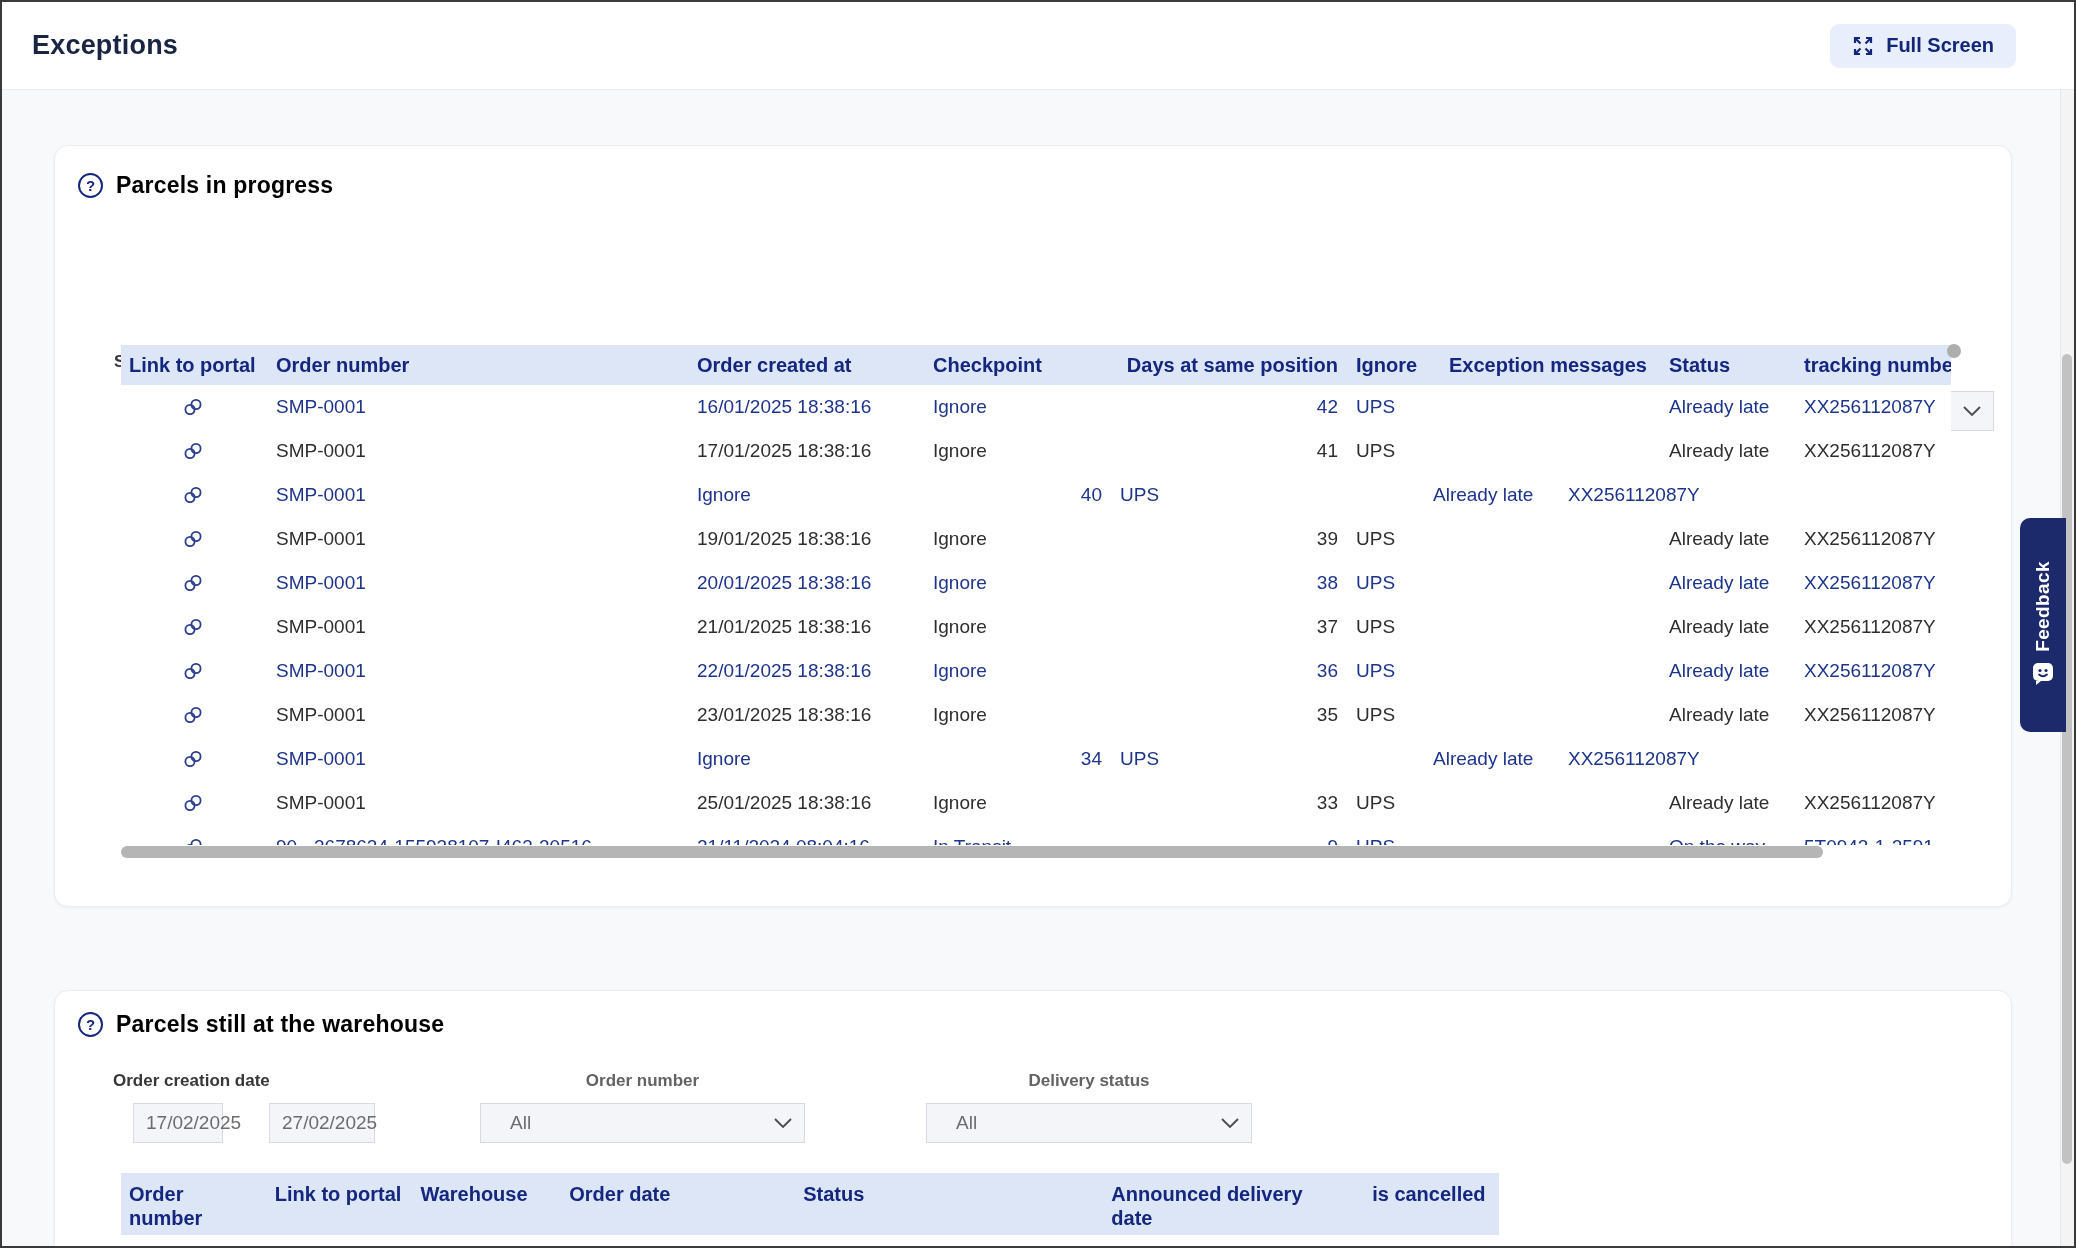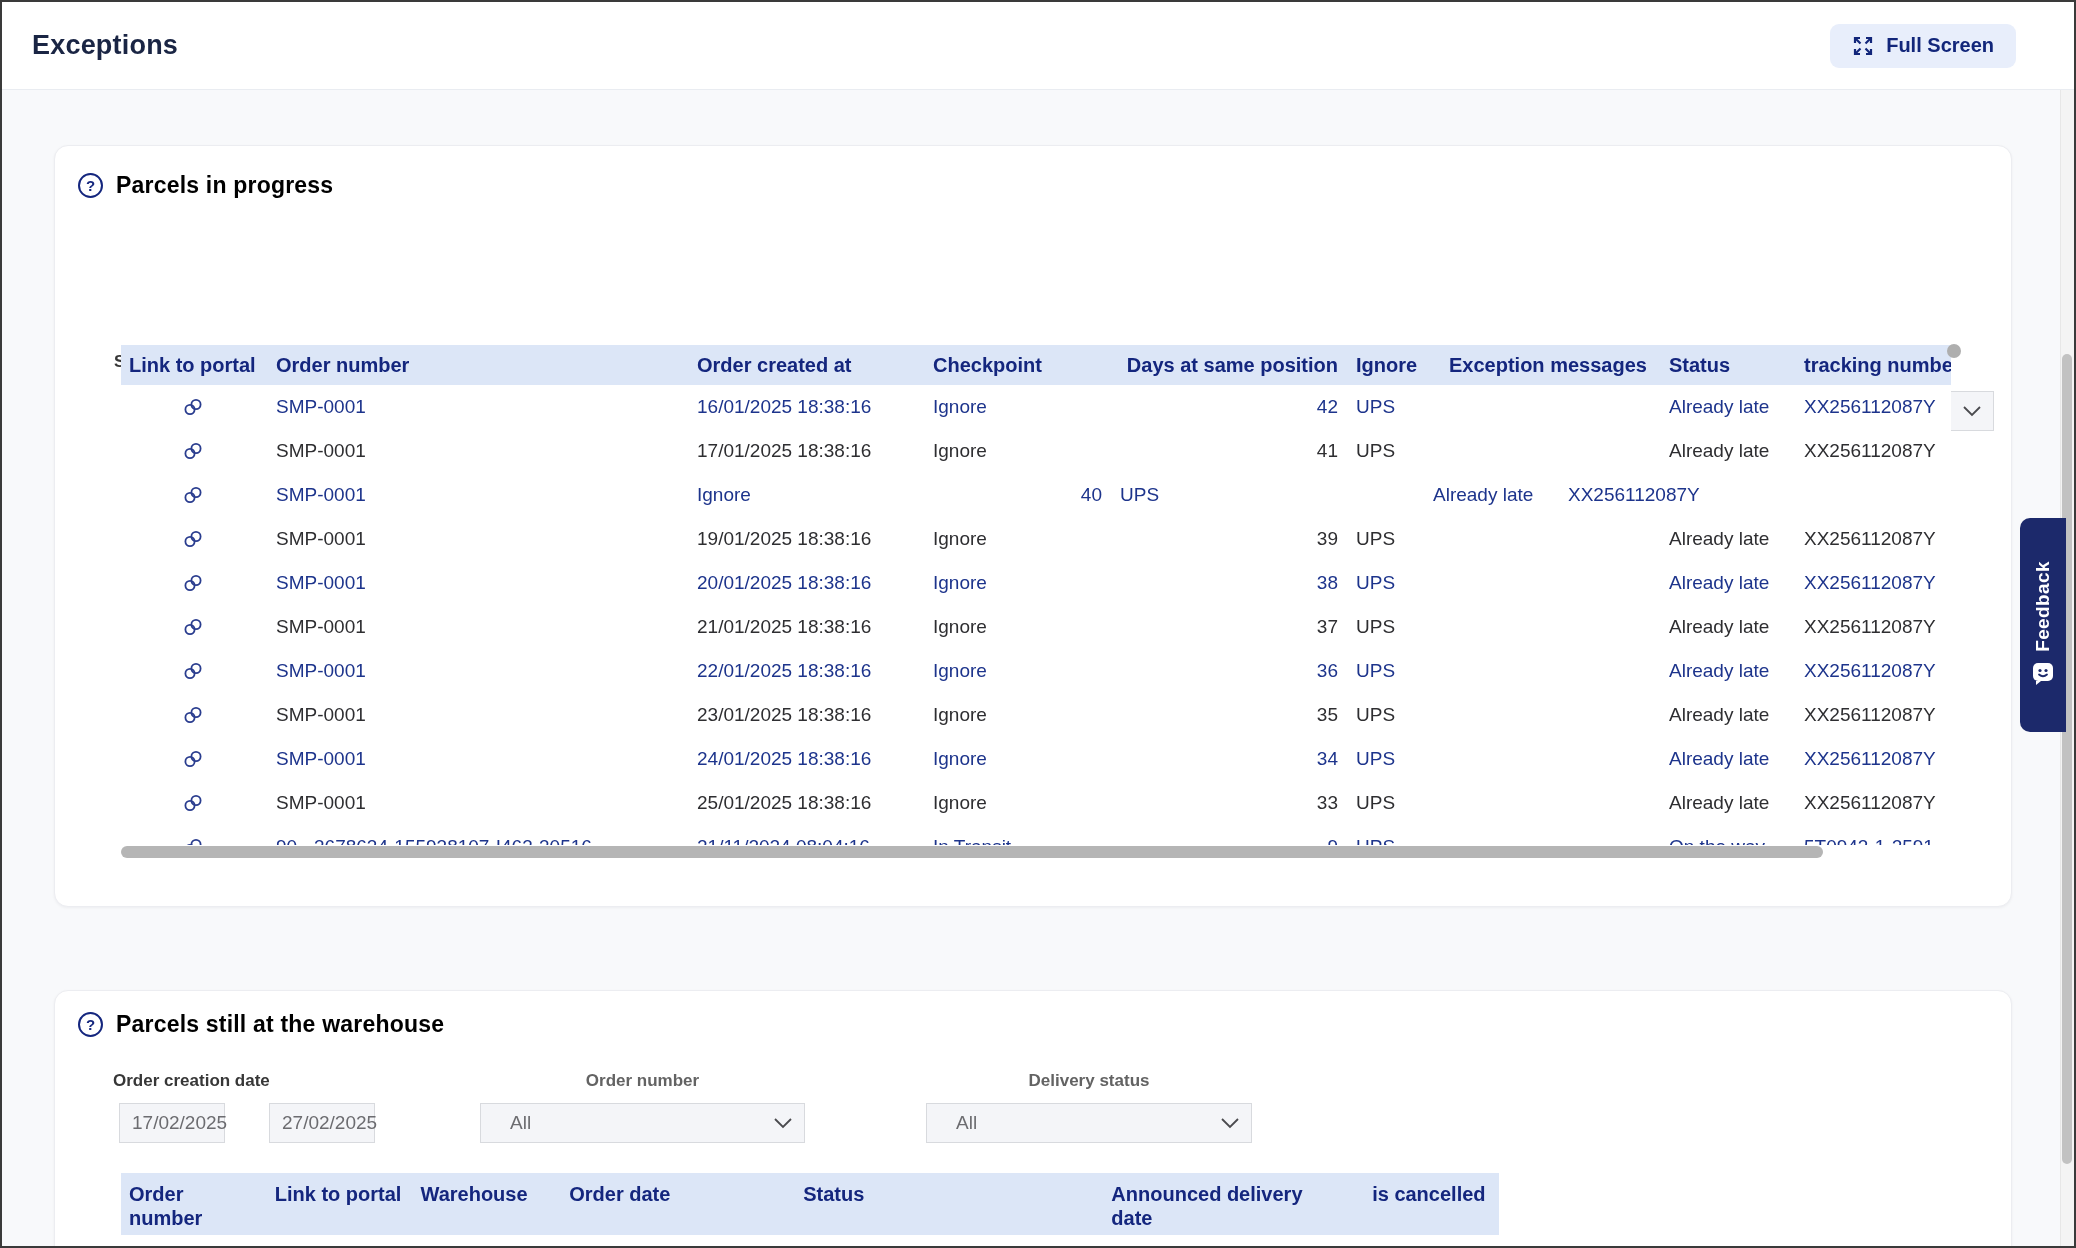--- a/index.html
+++ b/index.html
@@ -318,21 +318,20 @@
           <div class="trow blue">
             <div class="td c0">
               <span class="linkicon">
                 <svg width="24" height="24" viewBox="0 0 24 24" fill="none" stroke="#2a3d8f" stroke-width="1.8">
                   <circle cx="9" cy="14.5" r="4.6"></circle>
                   <circle cx="15" cy="9.5" r="4.6"></circle>
                 </svg>
               </span>
             </div>
             <div class="td c1">SMP-0001</div>
-            <div class="td c2">24/01/2025 18:38:16</div>
             <div class="td c3">Ignore</div>
             <div class="td c4">34</div>
             <div class="td c5">UPS</div>
             <div class="td c6"></div>
             <div class="td c7">Already late</div>
             <div class="td c8">XX256112087Y</div>
           </div>
 
           <div class="trow dark">
             <div class="td c0">
@@ -381,21 +380,21 @@
   <div class="card card2">
     <div class="panel-head" style="left:23px; top:20px;">
       <span class="q-icon">?</span>
       <span class="panel-title">Parcels still at the warehouse</span>
     </div>
 
     <div class="flabel dark" style="left:58px; width:240px;">Order creation date</div>
     <div class="flabel" style="left:425px; width:325px;">Order number</div>
     <div class="flabel" style="left:871px; width:326px;">Delivery status</div>
 
-    <div class="fctrl" style="left:64px; width:106px;">17/02/2025</div>
+    <div class="fctrl" style="left:78px; width:90px;">17/02/2025</div>
     <div class="fctrl" style="left:214px; width:106px;">27/02/2025</div>
     <div class="fctrl sel" style="left:425px; width:325px;">
       <span>All</span>
       <span class="chev"><svg width="18" height="11" viewBox="0 0 18 11" fill="none" stroke="#4a4a4e" stroke-width="1.8">
             <polyline points="1,1 9,9 17,1"></polyline>
           </svg></span>
     </div>
     <div class="fctrl sel" style="left:871px; width:326px;">
       <span>All</span>
       <span class="chev"><svg width="18" height="11" viewBox="0 0 18 11" fill="none" stroke="#4a4a4e" stroke-width="1.8">

